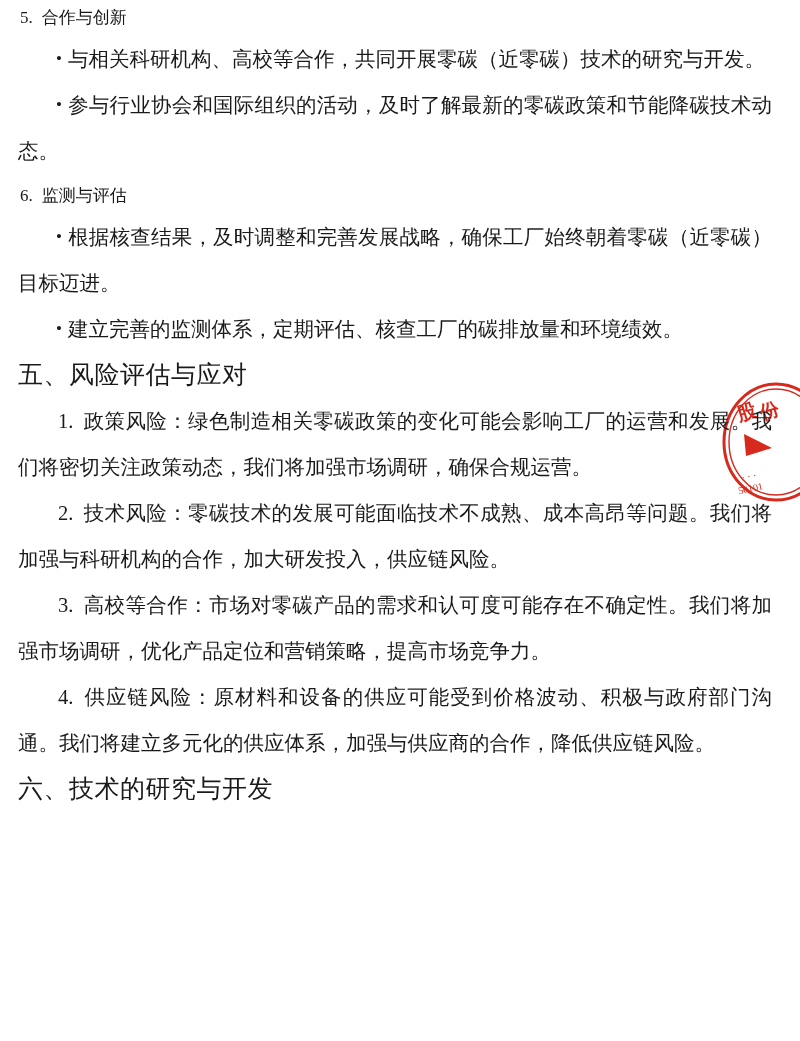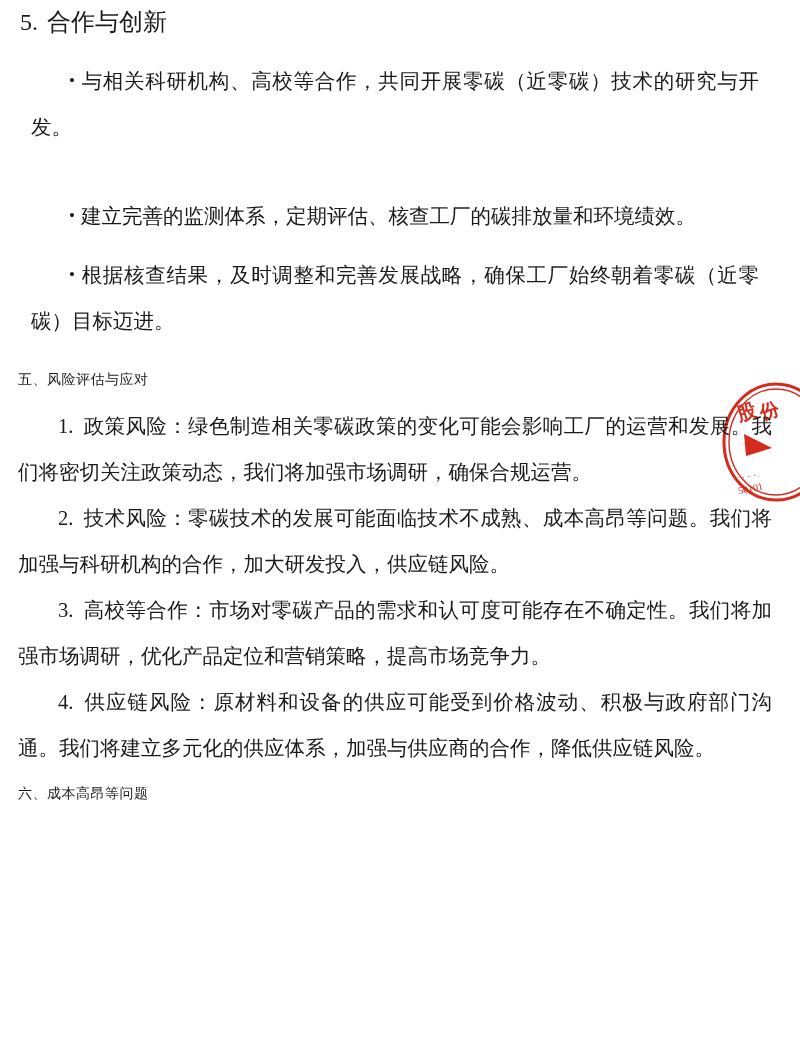--- a/index.html
+++ b/index.html
@@ -21,48 +21,48 @@
     height: 1041px;
     box-sizing: border-box;
     padding: 6px 28px 0 18px;
   }
   .doc-body {
     position: relative;
     z-index: 2;
   }
   
   .num-item {
-    font-size: 24px;
+    font-size: 17px;
     margin: 0;
     padding: 0 0 0 2px;
     white-space: nowrap;
   }
   .num-item .num {
     font-family: "Liberation Serif", serif;
   }
   .num-item .txt {
     margin-left: 9px;
   }
   
   .bullet-p {
     font-size: 20.5px;
     line-height: 46px;
-    margin: 13px;
+    margin: 0;
     text-align: justify;
     text-justify: inter-ideograph;
     text-indent: 38px;
   }
   .bullet-p .dot {
     font-size: 17px;
     vertical-align: 2px;
     padding-right: 6px;
   }
   
   .sec-head {
-    font-size: 14px;
+    font-size: 25px;
     line-height: 46px;
     margin: 0;
     letter-spacing: 0.5px;
   }
   
   .risk-p {
     font-size: 20.5px;
     line-height: 46px;
     margin: 0;
     text-align: justify;
@@ -115,48 +115,54 @@
     <p class="num-item">
       <span class="num">5.</span><span class="txt">合作与创新</span>
     </p>
 
     <div class="spacer-sm"></div>
 
     <p class="bullet-p">
       <span class="dot">•</span><span>与相关科研机构、高校等合作，共同开展零碳（近零碳）技术的研究与开发。</span>
     </p>
 
+    <p class="bullet-p">
+      <span class="dot">•</span><span>参与行业协会和国际组织的活动，及时了解最新的零碳政策和节能降碳技术动态。</span>
+    </p>
 
     <div class="gap-item"></div>
 
+    <p class="num-item">
+      <span class="num">6.</span><span class="txt">监测与评估</span>
+    </p>
 
     <div class="spacer-sm"></div>
 
     <p class="bullet-p">
-      <span class="dot">•</span><span>建立完善的监测体系，定期评估、核查工厂的碳排放量和环境绩效。</span>
+      <span class="dot">•</span><span>根据核查结果，及时调整和完善发展战略，确保工厂始终朝着零碳（近零碳）目标迈进。</span>
     </p>
 
     <p class="bullet-p">
-      <span class="dot">•</span><span>根据核查结果，及时调整和完善发展战略，确保工厂始终朝着零碳（近零碳）目标迈进。</span>
+      <span class="dot">•</span><span>建立完善的监测体系，定期评估、核查工厂的碳排放量和环境绩效。</span>
     </p>
 
     <p class="sec-head">五、风险评估与应对</p>
 
     <p class="risk-p">
       <span class="rnum">1.</span><span>政策风险：绿色制造相关零碳政策的变化可能会影响工厂的运营和发展。我们将密切关注政策动态，我们将加强市场调研，确保合规运营。</span>
     </p>
 
     <p class="risk-p">
       <span class="rnum">2.</span><span>技术风险：零碳技术的发展可能面临技术不成熟、成本高昂等问题。我们将加强与科研机构的合作，加大研发投入，供应链风险。</span>
     </p>
 
     <p class="risk-p">
       <span class="rnum">3.</span><span>高校等合作：市场对零碳产品的需求和认可度可能存在不确定性。我们将加强市场调研，优化产品定位和营销策略，提高市场竞争力。</span>
     </p>
 
     <p class="risk-p">
       <span class="rnum">4.</span><span>供应链风险：原材料和设备的供应可能受到价格波动、积极与政府部门沟通。我们将建立多元化的供应体系，加强与供应商的合作，降低供应链风险。</span>
     </p>
 
-    <p class="sec-head">六、成本高昂等问题</p>
+    <p class="sec-head">六、技术的研究与开发</p>
 
   </div>
 </div>
 
 </body></html>

